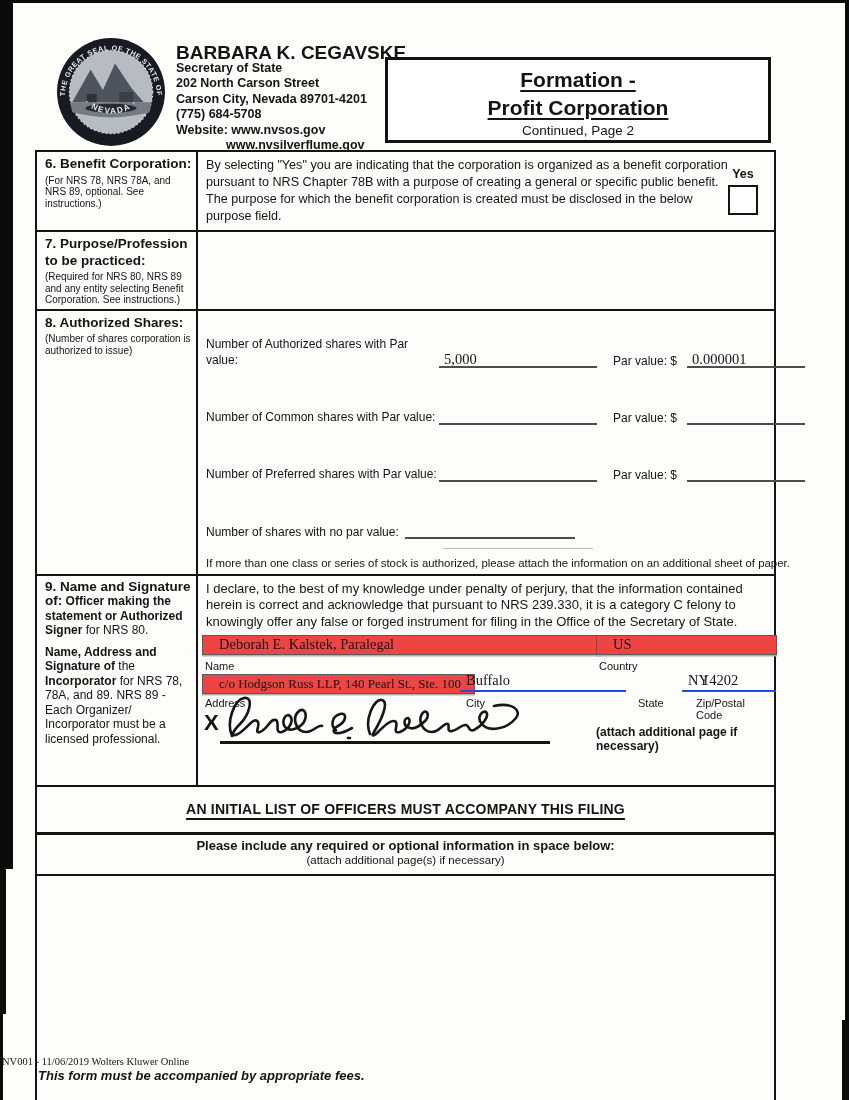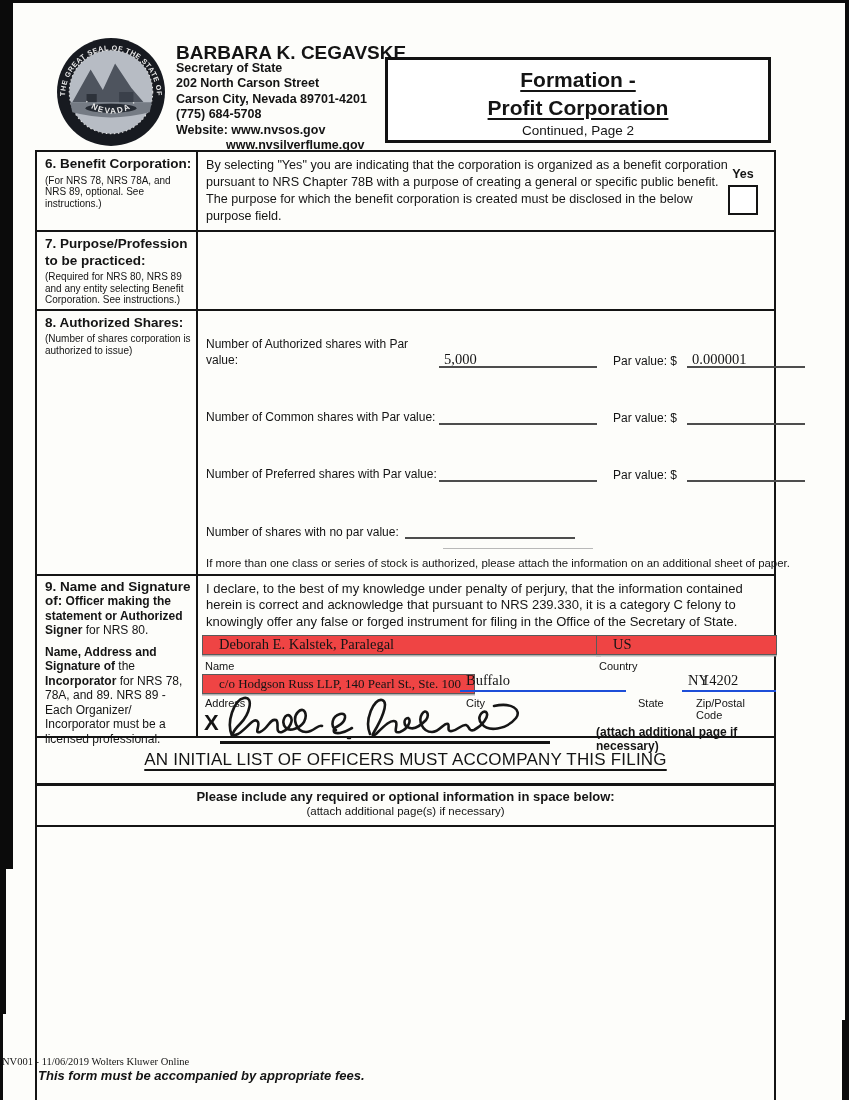--- a/index.html
+++ b/index.html
@@ -42,34 +42,34 @@
   .s8label{width:233px;line-height:16px;}
   .ul{border-bottom:2px solid #4d4d4d;height:16px;box-sizing:border-box;margin-top:36px;}
   .serif{font-family:"Liberation Serif",serif;font-size:14.5px;line-height:15px;}
   .s8val{width:158px;padding-left:5px;}
   .s8parlbl{margin-left:16px;width:74px;line-height:14px;}
   .s8parval{width:118px;padding-left:5px;}
   .s8noparval{width:170px;margin-left:6px;}
   .ghostline{height:9px;border-bottom:1.5px solid #b9b9b9;width:150px;margin-left:237px;}
   .s8note{font-size:11.4px;margin-top:8px;}
   
-  .r9{height:162px;}
+  .r9{height:211px;}
   .r9 .cell-r{padding:0;}
   .decl{position:absolute;left:8px;top:5px;width:574px;font-size:13px;line-height:16.5px;}
   .inputbox{position:absolute;border:1.5px solid #5a5a5a;box-shadow:0 1.5px 0 #b0b0b0;background:#ef4444;
             height:17px;padding:1px 5px 0 16px;}
   .fieldlbl{position:absolute;font-size:11px;}
   .ufield{position:absolute;border-bottom:2px solid #1d4ed8;height:19px;padding-left:6px;box-sizing:border-box;}
   .sigx{position:absolute;left:6px;top:134px;font-size:22px;font-weight:bold;}
   .sigsvg{position:absolute;left:26px;top:116px;}
   .sigline{position:absolute;left:22px;top:165px;width:330px;border-bottom:3px solid #141414;}
   .attachnote{position:absolute;left:398px;top:149px;font-size:12px;font-weight:bold;}
   
   .banner{height:48px;display:flex;align-items:center;justify-content:center;border-bottom:3px solid #141414;}
-  .banner span{font-size:17px;font-weight:normal;letter-spacing:0.2px;text-decoration:underline;text-underline-offset:4px;text-decoration-thickness:2px;}
+  .banner span{font-size:14px;font-weight:bold;letter-spacing:0.2px;text-decoration:underline;text-underline-offset:4px;text-decoration-thickness:2px;}
   .include{height:41px;text-align:center;padding-top:3px;box-sizing:border-box;}
   .include .l1{font-size:13px;font-weight:bold;}
   .include .l2{font-size:11.5px;margin-top:1px;}
   .space-row{height:346px;}
   
   .fees{position:absolute;left:38px;top:1068px;font-size:13px;font-style:italic;font-weight:bold;}
   .formid{position:absolute;left:2px;top:1056px;font-family:"Liberation Serif",serif;font-size:10.5px;}
   .pageinfo{position:absolute;left:600px;top:1039px;width:176px;text-align:right;font-size:11px;line-height:13px;}
 </style>
 </head>

